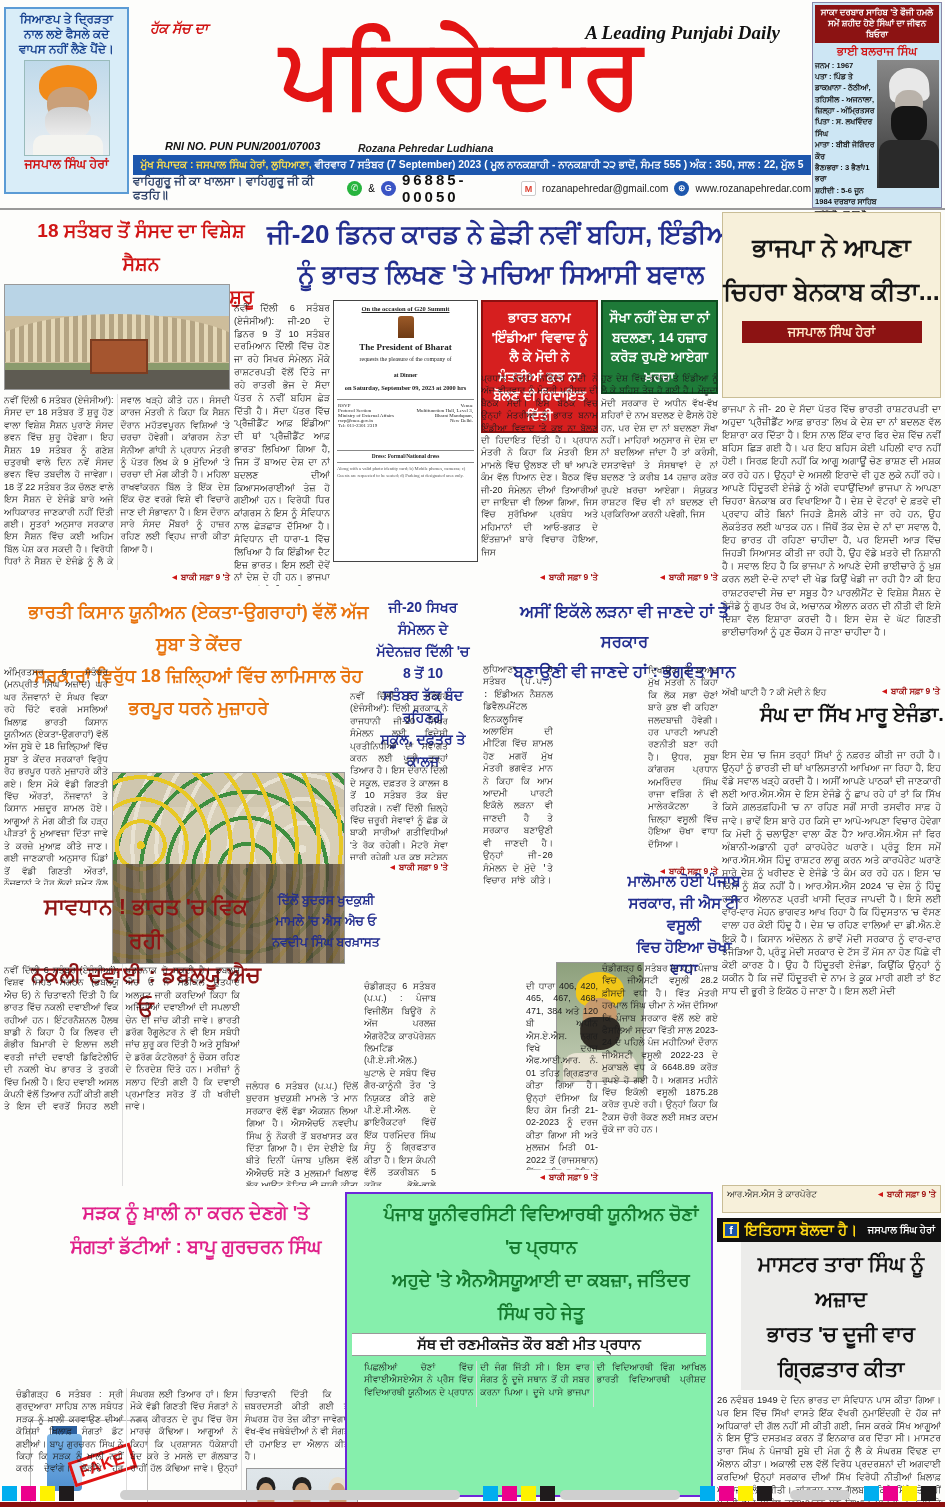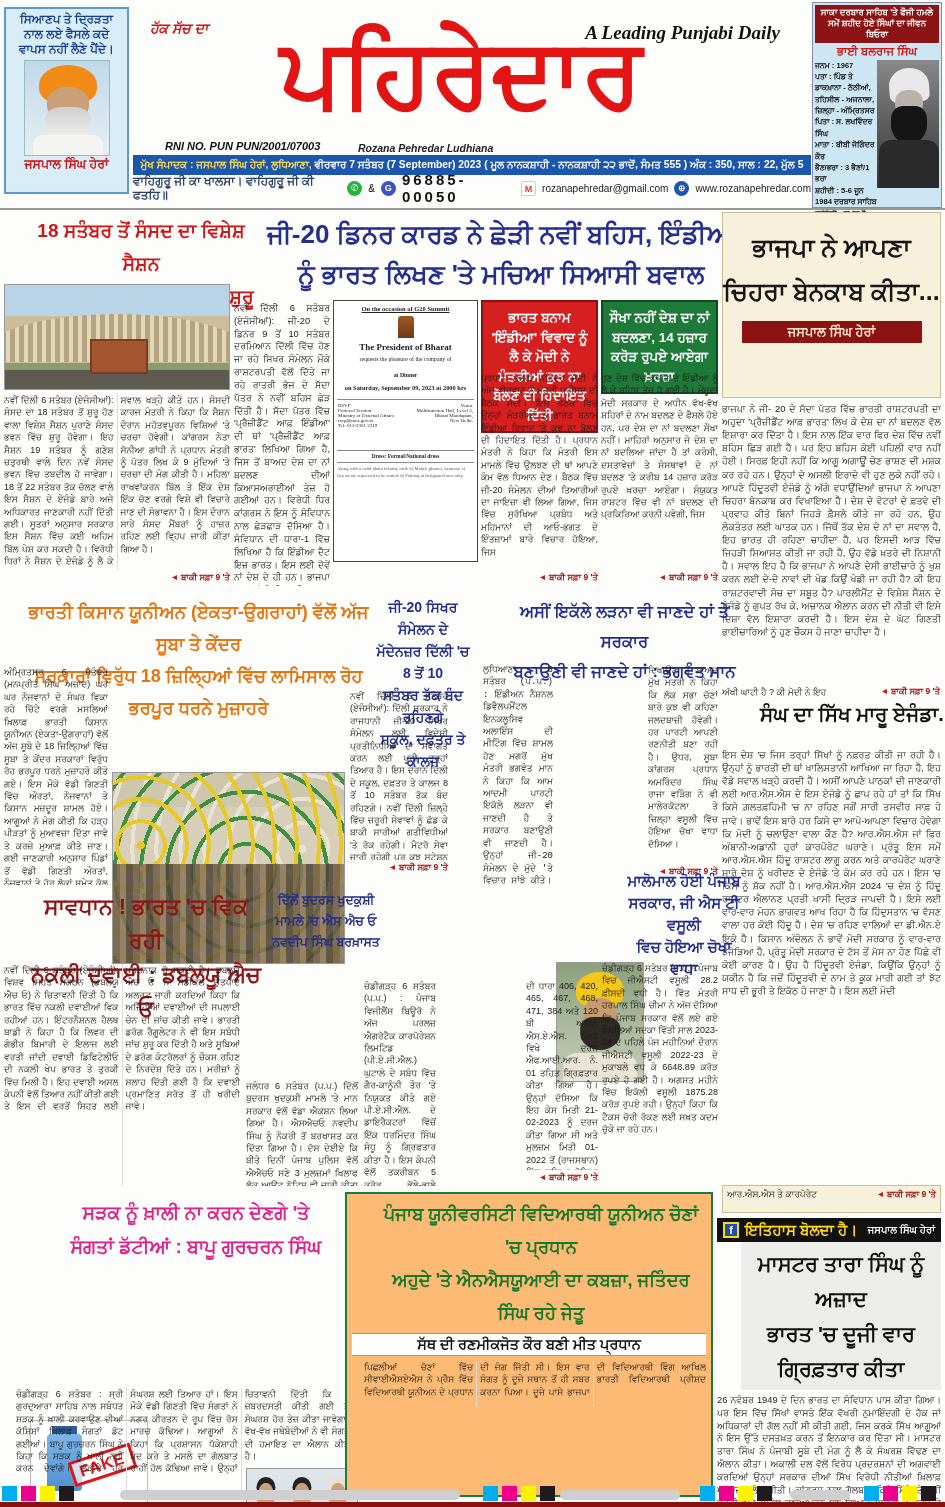--- a/index.html
+++ b/index.html
@@ -89,21 +89,21 @@
   .card .grid { display:flex; justify-content:space-between; border-top:1px solid #888; border-bottom:1px solid #888; margin-top:8px; padding:3px 1px; font-size:5px; text-align:left; min-height:52px; }
   .card .grid .v { text-align:right; }
   .card .dress { font-size:5.4px; font-weight:bold; border-bottom:1px solid #888; padding:2px 0 3px; }
   .card .notes { font-size:4.6px; text-align:left; color:#555; margin-top:3px; line-height:1.5; }
   .endbox { background:#f7f0da; border:1px solid #c9bd96; font-size:9px; padding:3px 4px; color:#1c1c1c; }
   .hist-bar { background:#111; color:#ffd714; display:flex; align-items:center; gap:6px; padding:3px 6px; }
   .hist-bar .t { font-size:15px; font-weight:bold; }
   .hist-bar .by { margin-left:auto; color:#fff; font-size:10px; font-weight:bold; }
   .fb { width:16px; height:16px; background:#1a52a8; color:#fff; border:2px solid #ffd714; font-size:11px; font-weight:bold; text-align:center; line-height:13px; flex:0 0 auto; }
   .hist-hl { background:#ececea; font-size:22px; line-height:36px; }
-  .uni-box { left:345px; top:1192px; width:368px; height:305px; background:#fdba74; border:2px solid #15803d; padding:4px 5px; }
+  .uni-box { left:345px; top:1192px; width:368px; height:305px; background:#86efac; border:2px solid #6d28d9; padding:4px 5px; }
   .uni-sub { background:#fff; border-top:1px solid #999; border-bottom:1px solid #999; font-size:14.5px; font-weight:bold; text-align:center; color:#111; padding:2px 0; margin-top:3px; }
   .mark { width:15px; height:15px; display:inline-block; margin-right:4px; }
   .marks-row { bottom:5px; height:16px; }
   .graybar { position:absolute; bottom:7px; height:10px; background:#cfcfcf; border-radius:5px; }
   .bottom-rule { position:absolute; left:0; right:0; bottom:0; height:5px; background:#8c1010; }
   .divider { position:absolute; background:#999; }
 </style>
 </head>
 <body>
 

